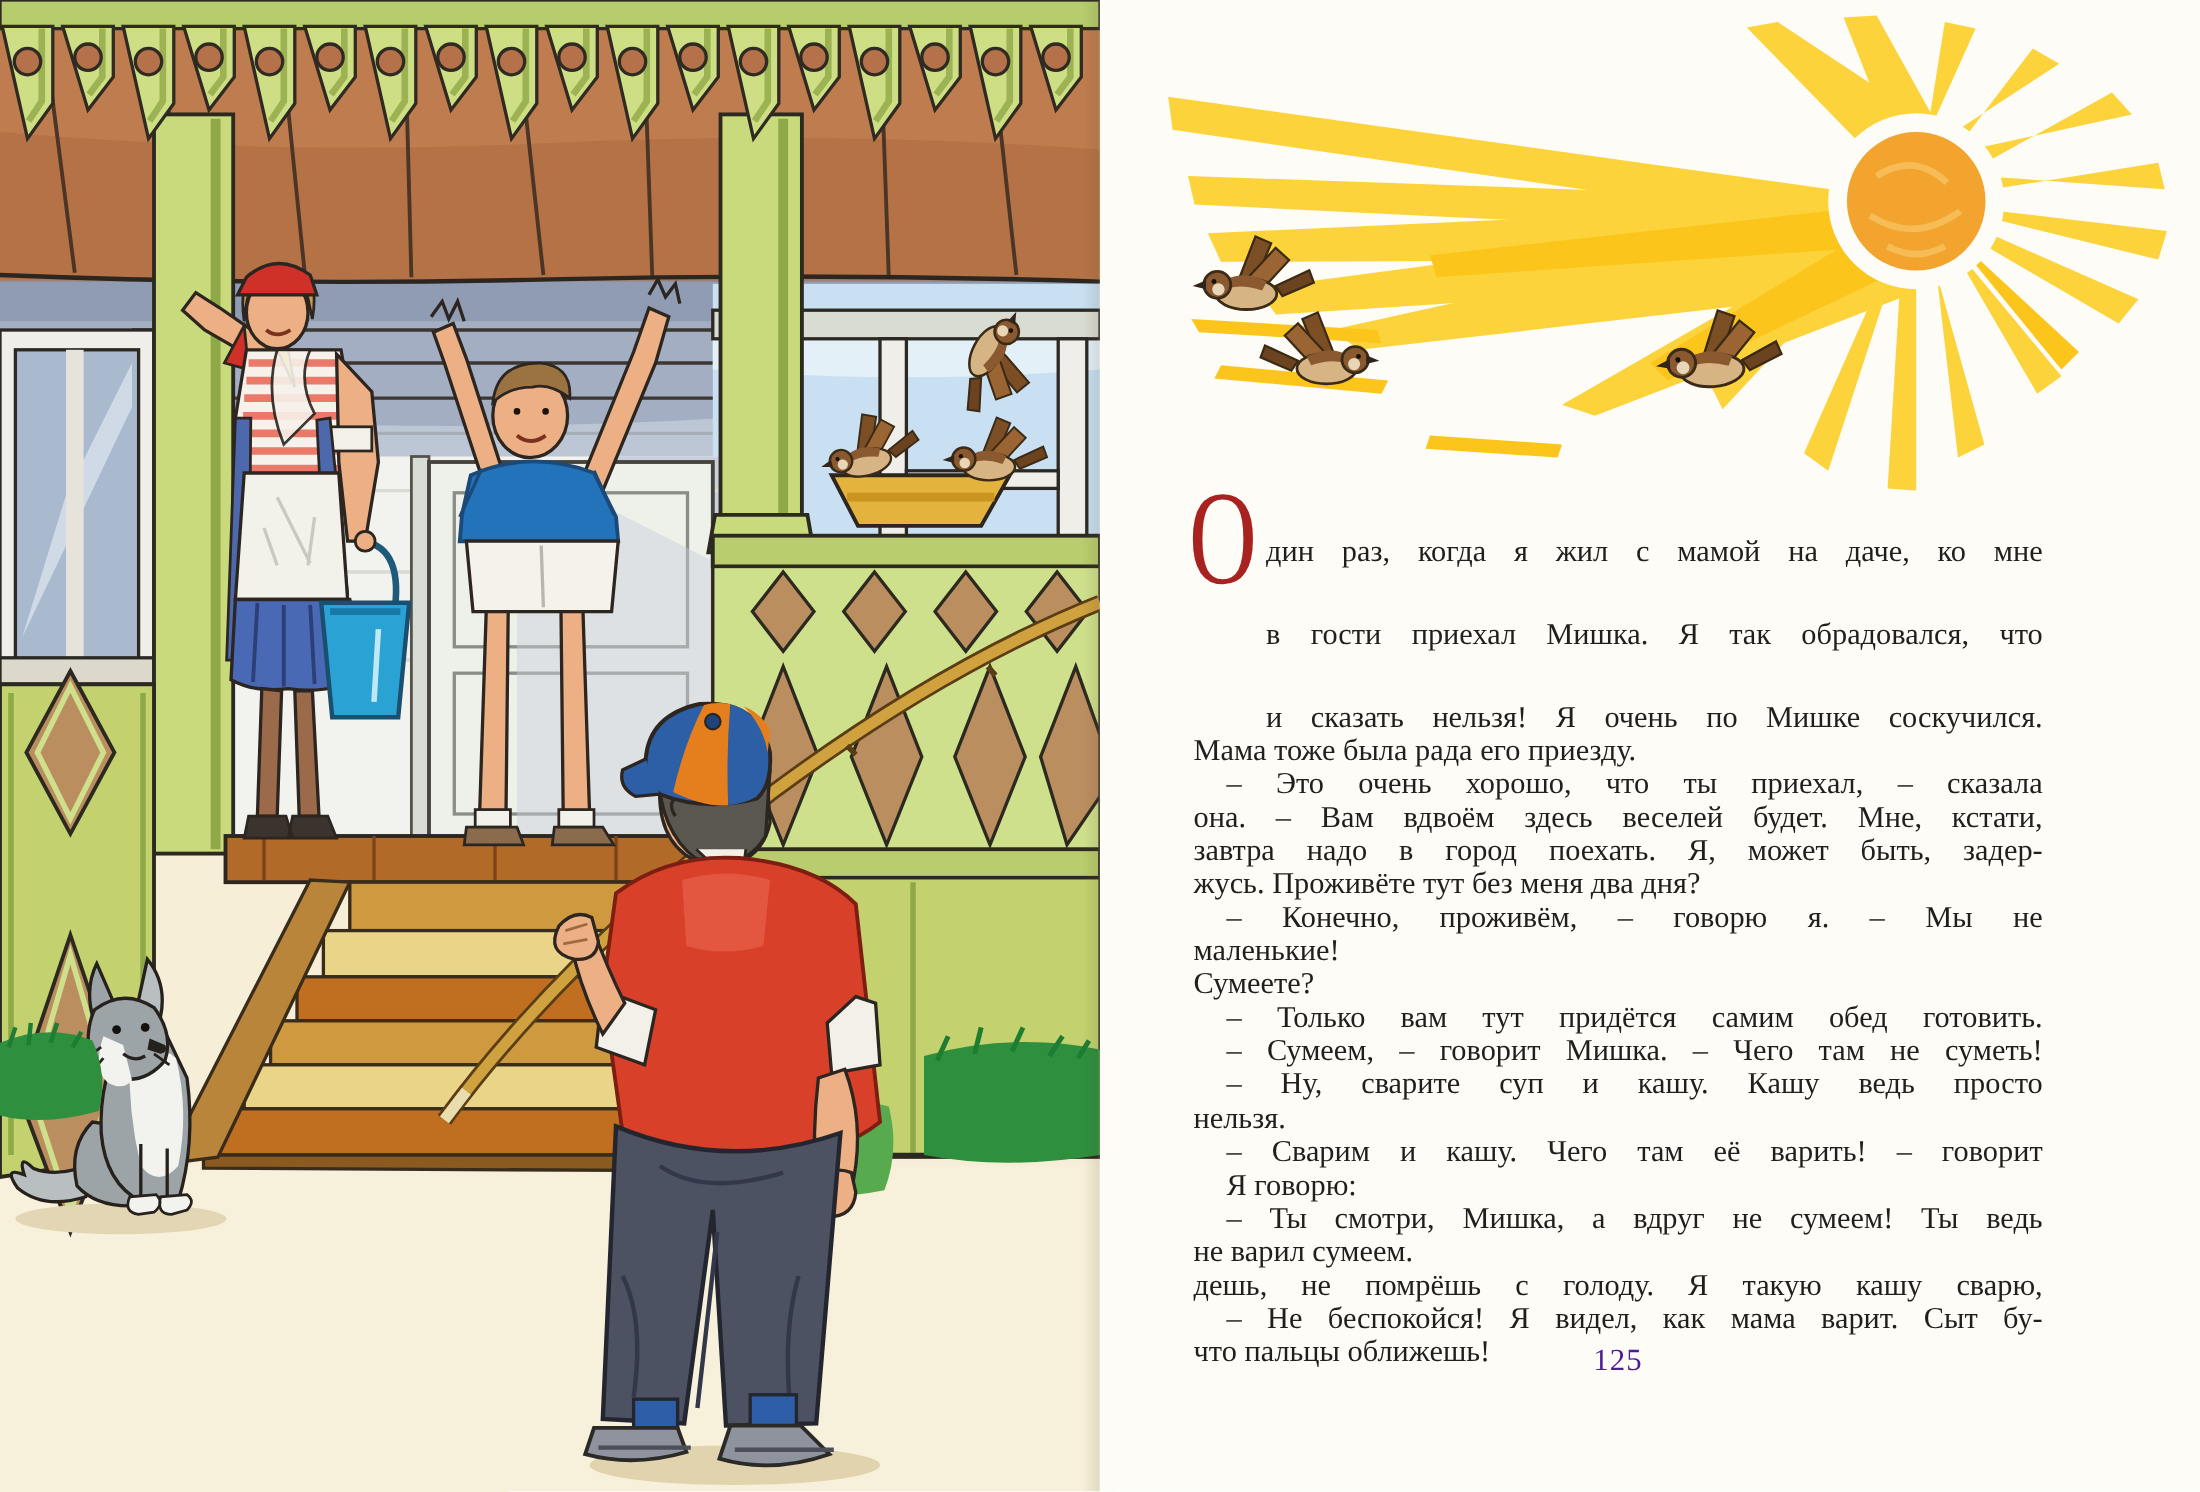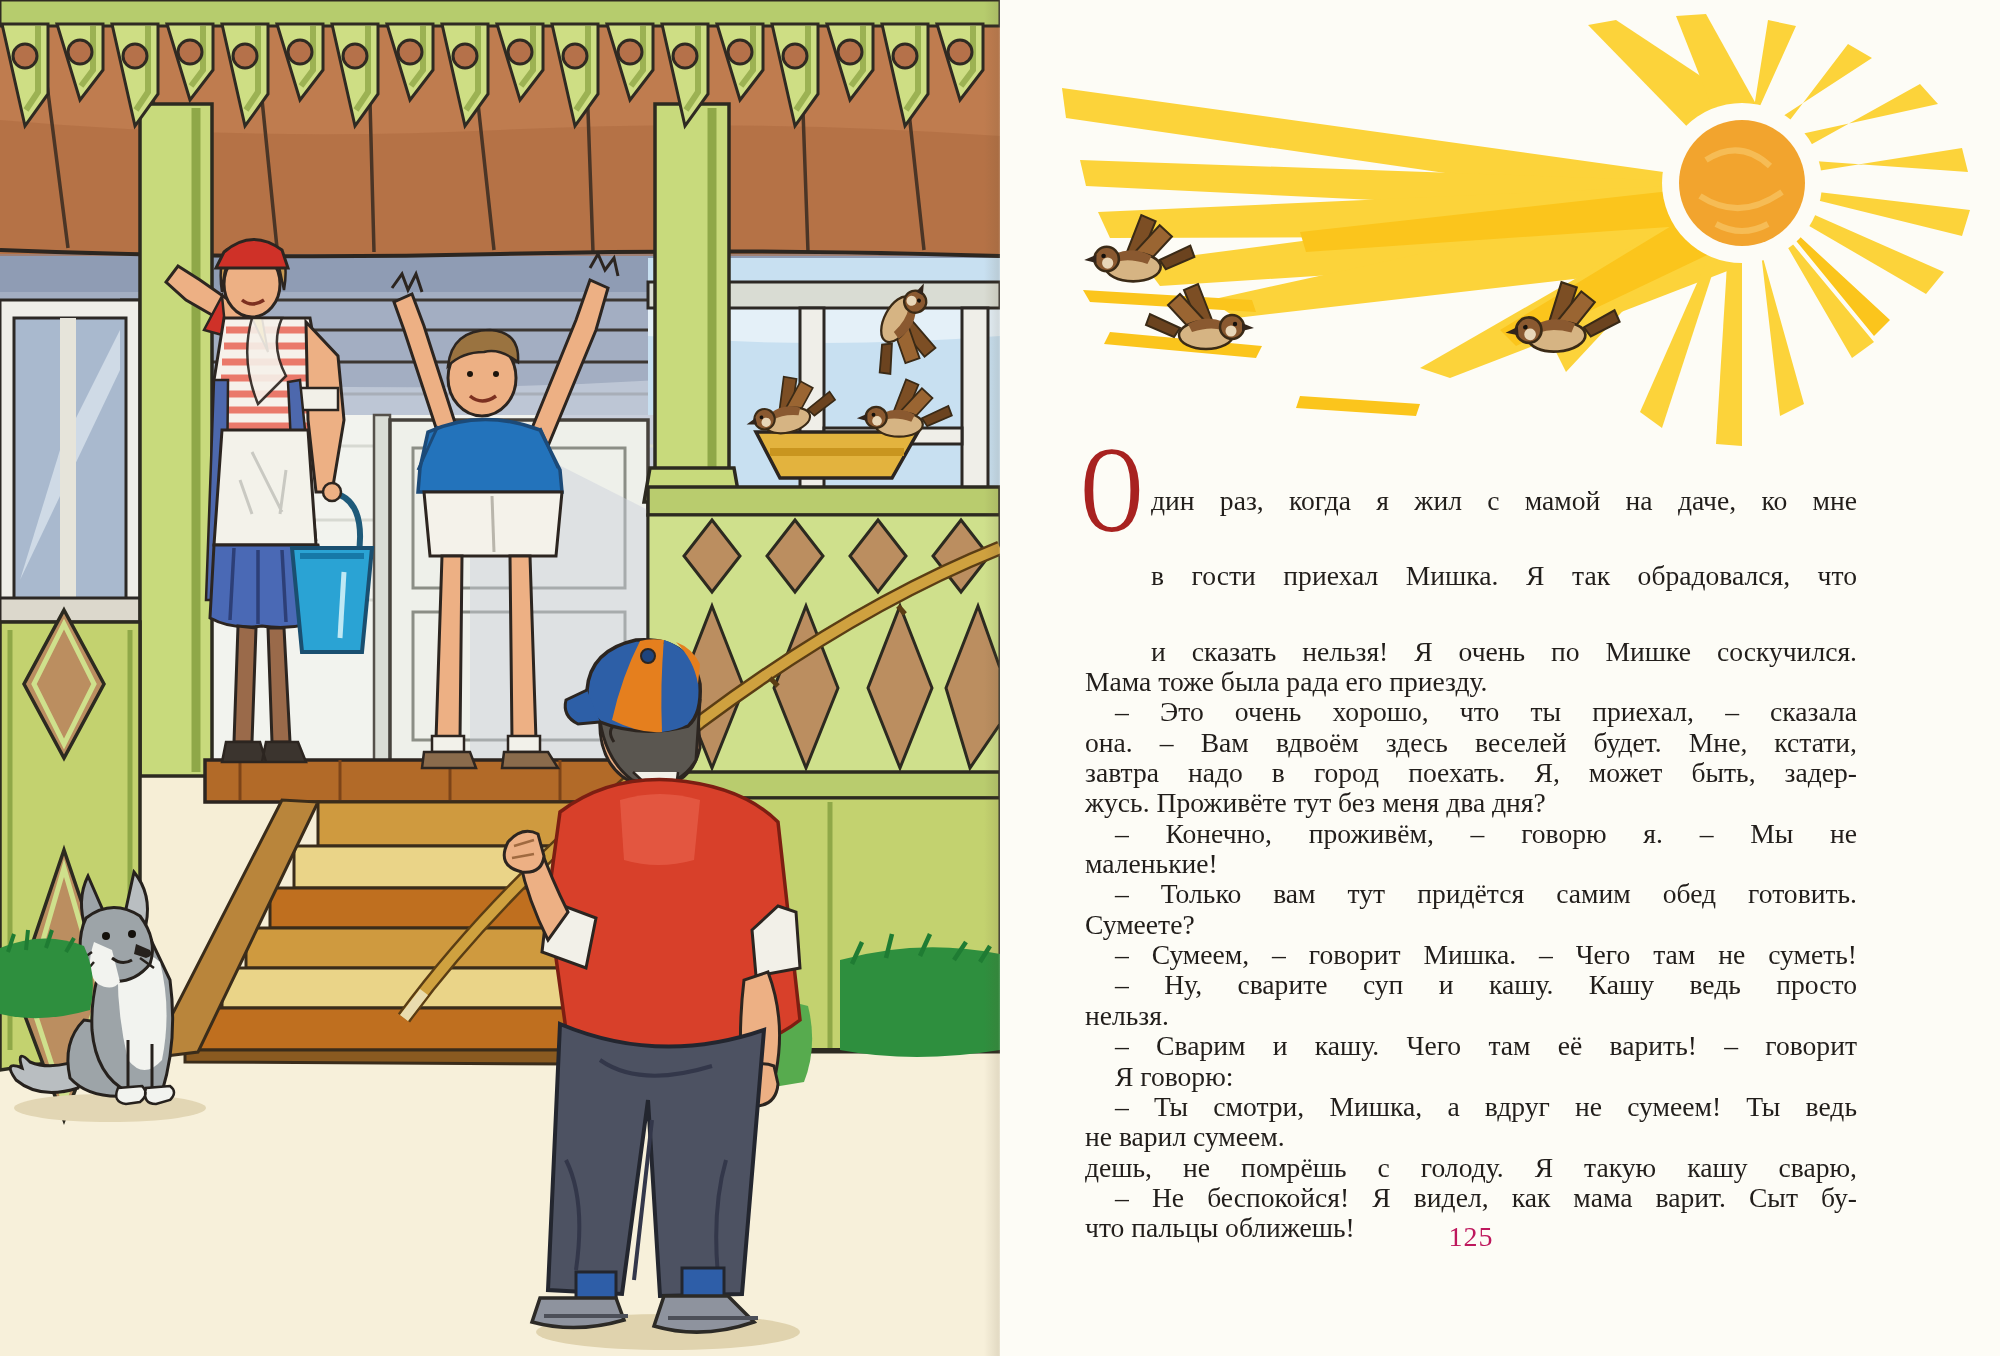--- a/index.html
+++ b/index.html
@@ -13,21 +13,21 @@
   svg{display:block;}
   .sun-art{position:absolute;left:0;top:0;}
   .story{position:absolute;left:85px;top:441px;width:772px;color:#221e1b;}
   .line{width:772px;height:30.35px;font-size:27.6px;line-height:30.35px;text-align:left;white-space:normal;overflow:visible;}
   .line.j{text-align:justify;text-align-last:justify;}
   .line.i{text-indent:30px;}
   .line.d{padding-left:66px;width:706px;margin-top:45px;}
   .dropcap{position:absolute;left:-4px;top:-10px;width:70px;height:140px;color:#a82220;
            font-size:122px;line-height:118px;transform:scaleX(.70);transform-origin:left top;}
   .pageno{position:absolute;left:85px;top:1221px;width:772px;text-align:center;
-          color:#be185d;font-size:28px;letter-spacing:1px;}
+          color:#4c1d95;font-size:28px;letter-spacing:1px;}
 </style>
 </head>
 <body>
 
 <div class="spread">
 
   <div class="page page-left">
   <svg width="1000" height="1356" viewBox="0 0 1000 1356">
     <defs>
       <g id="pendL">
@@ -365,22 +365,22 @@
           <div class="line j d">дин раз, когда я жил с мамой на даче, ко мне</div>
           <div class="line j d">в гости приехал Мишка. Я так обрадовался, что</div>
           <div class="line j d">и сказать нельзя! Я очень по Мишке соскучился.</div>
           <div class="line">Мама тоже была рада его приезду.</div>
           <div class="line j i">– Это очень хорошо, что ты приехал, – сказала</div>
           <div class="line j">она. – Вам вдвоём здесь веселей будет. Мне, кстати,</div>
           <div class="line j">завтра надо в город поехать. Я, может быть, задер-</div>
           <div class="line">жусь. Проживёте тут без меня два дня?</div>
           <div class="line j i">– Конечно, проживём, – говорю я. – Мы не</div>
           <div class="line">маленькие!</div>
+          <div class="line">Сумеете?</div>
           <div class="line j i">– Только вам тут придётся самим обед готовить.</div>
-          <div class="line">Сумеете?</div>
           <div class="line j i">– Сумеем, – говорит Мишка. – Чего там не суметь!</div>
           <div class="line j i">– Ну, сварите суп и кашу. Кашу ведь просто</div>
           <div class="line">нельзя.</div>
           <div class="line j i">– Сварим и кашу. Чего там её варить! – говорит</div>
           <div class="line i">Я говорю:</div>
           <div class="line j i">– Ты смотри, Мишка, а вдруг не сумеем! Ты ведь</div>
           <div class="line">не варил сумеем.</div>
           <div class="line j">дешь, не помрёшь с голоду. Я такую кашу сварю,</div>
           <div class="line j i">– Не беспокойся! Я видел, как мама варит. Сыт бу-</div>
           <div class="line">что пальцы оближешь!</div>

